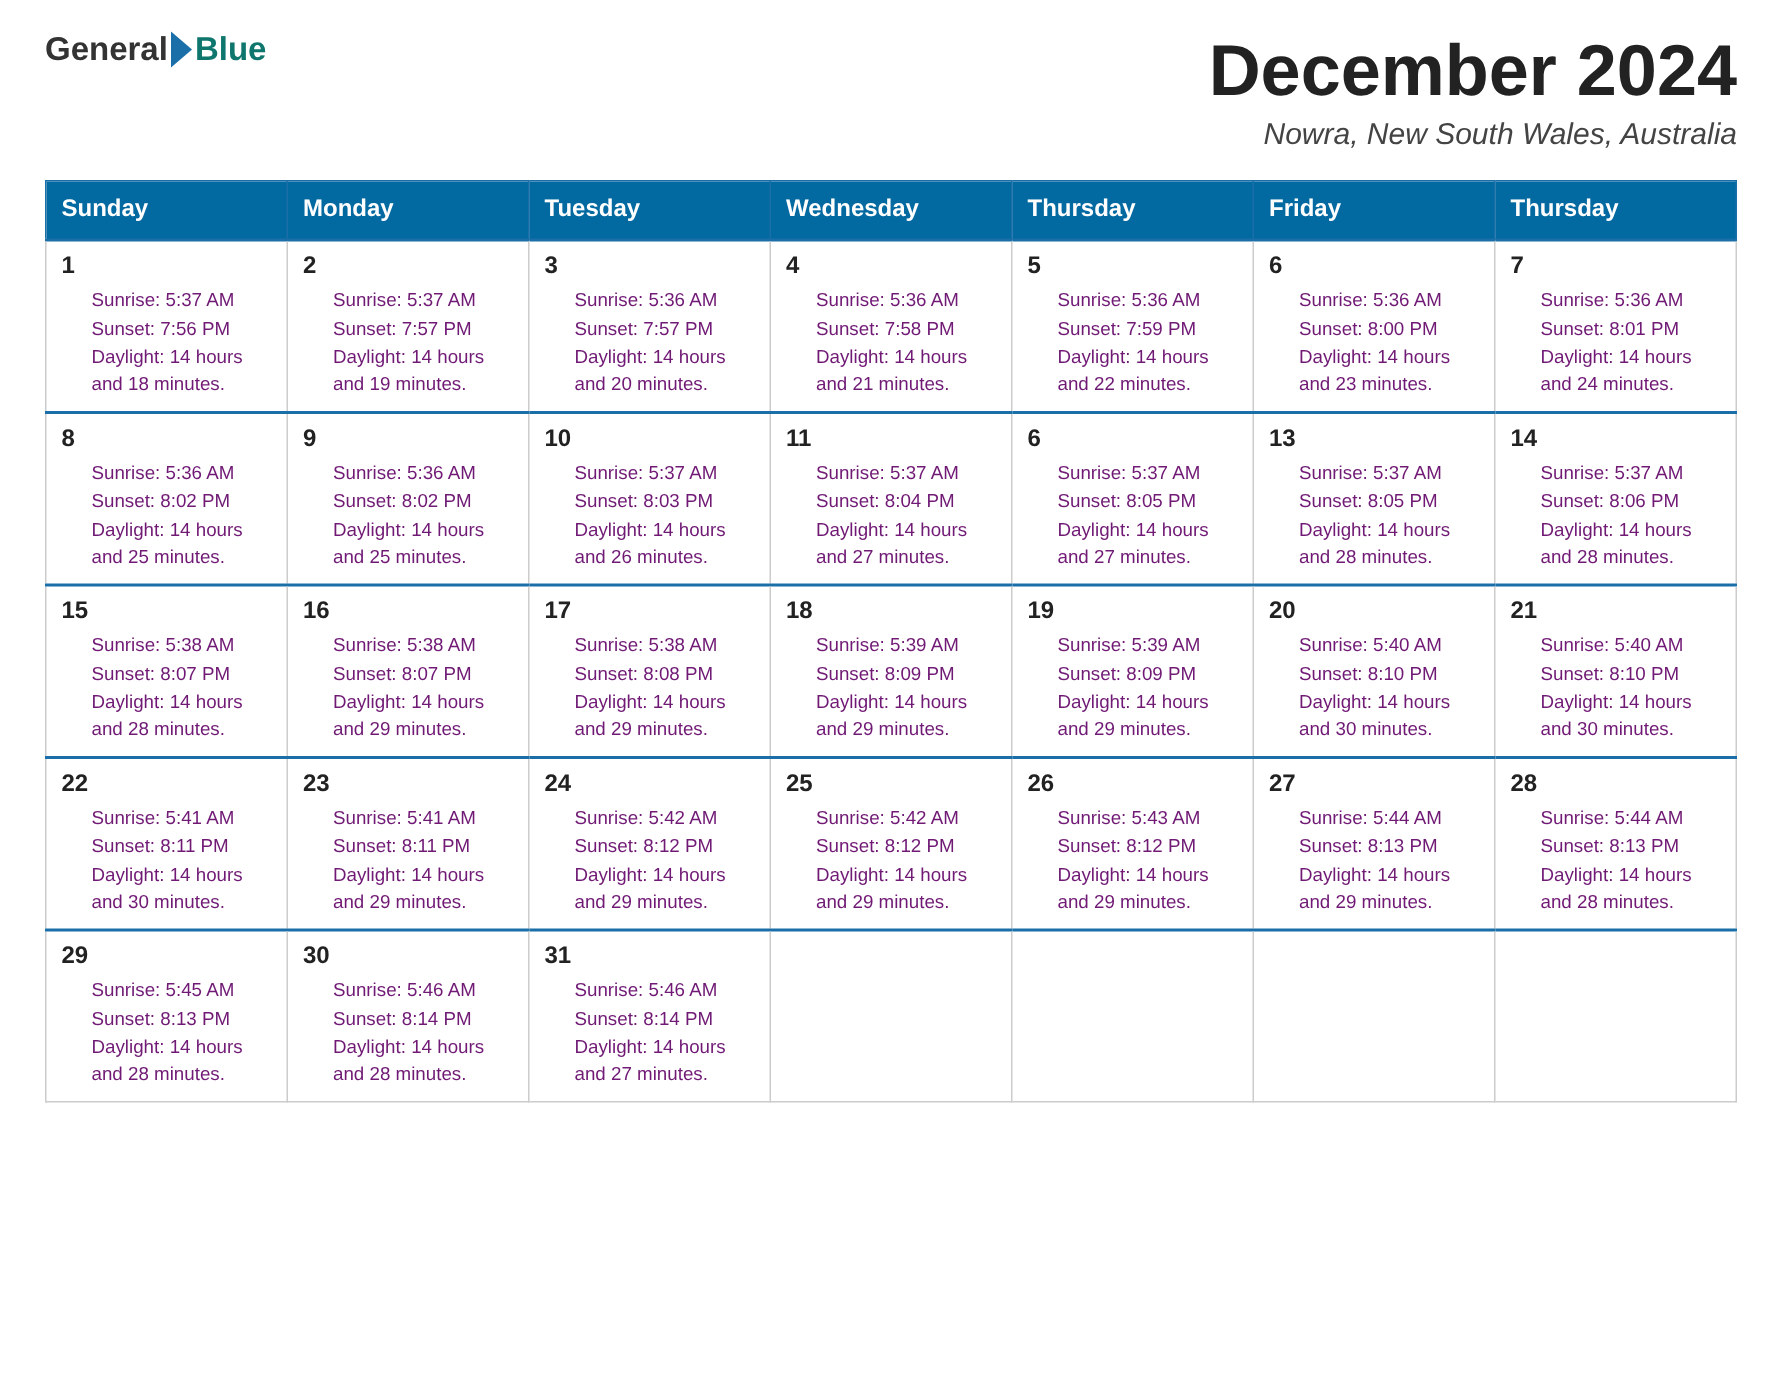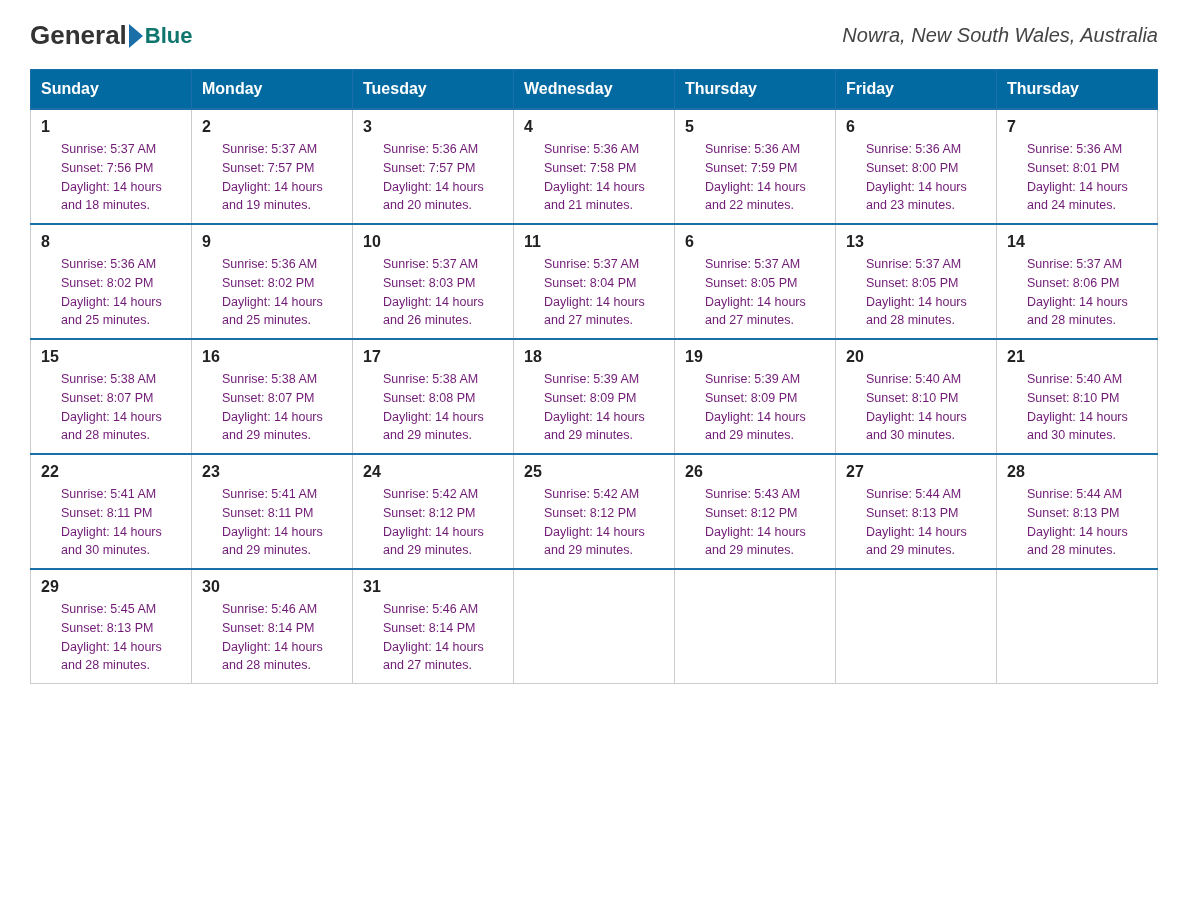--- a/index.html
+++ b/index.html
@@ -15,21 +15,21 @@
       justify-content: space-between;
       align-items: flex-start;
       margin-bottom: 18px;
     }
     .logo {
       display: flex;
       align-items: center;
       gap: 0;
     }
     .logo-text-general {
-      font-size: 26px;
+      font-size: 22px;
       font-weight: bold;
       color: #333;
     }
     .logo-triangle {
       width: 0;
       height: 0;
       border-left: 14px solid #1a6fa8;
       border-top: 12px solid transparent;
       border-bottom: 12px solid transparent;
       margin: 0 2px;
@@ -103,20 +103,21 @@
 <body>
 
 <div class="header">
   <div class="logo">
     <span class="logo-text-general">General</span>
     <span class="logo-triangle"></span>
     <br>
     <span class="logo-blue">Blue</span>
   </div>
   <div class="title-area">
+    <h1>December 2024</h1>
     <h2>Nowra, New South Wales, Australia</h2>
   </div>
 </div>
 
 <table class="calendar">
   <thead>
     <tr>
     <th>Sunday</th>
         <th>Monday</th>
         <th>Tuesday</th>

